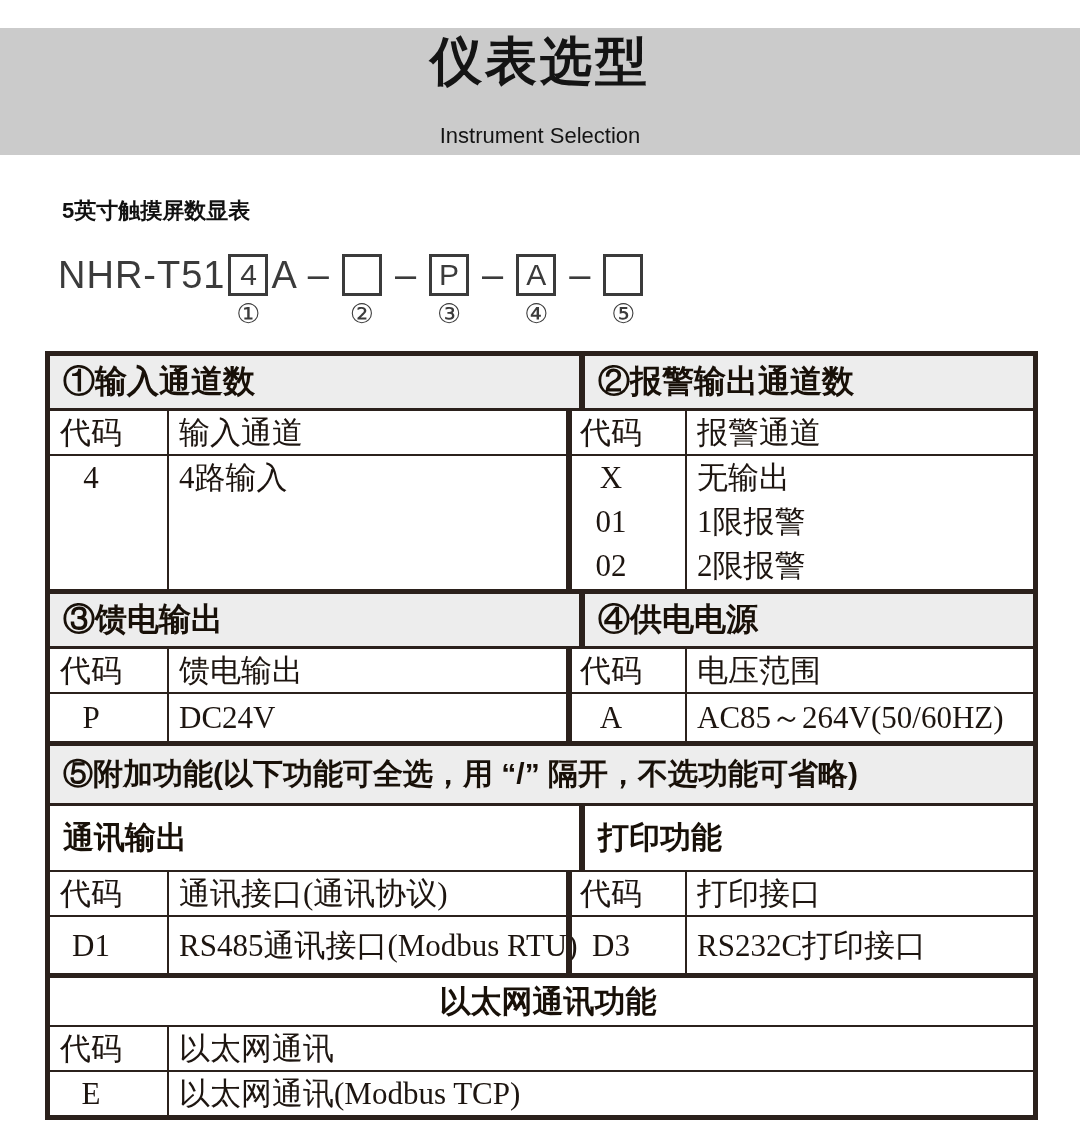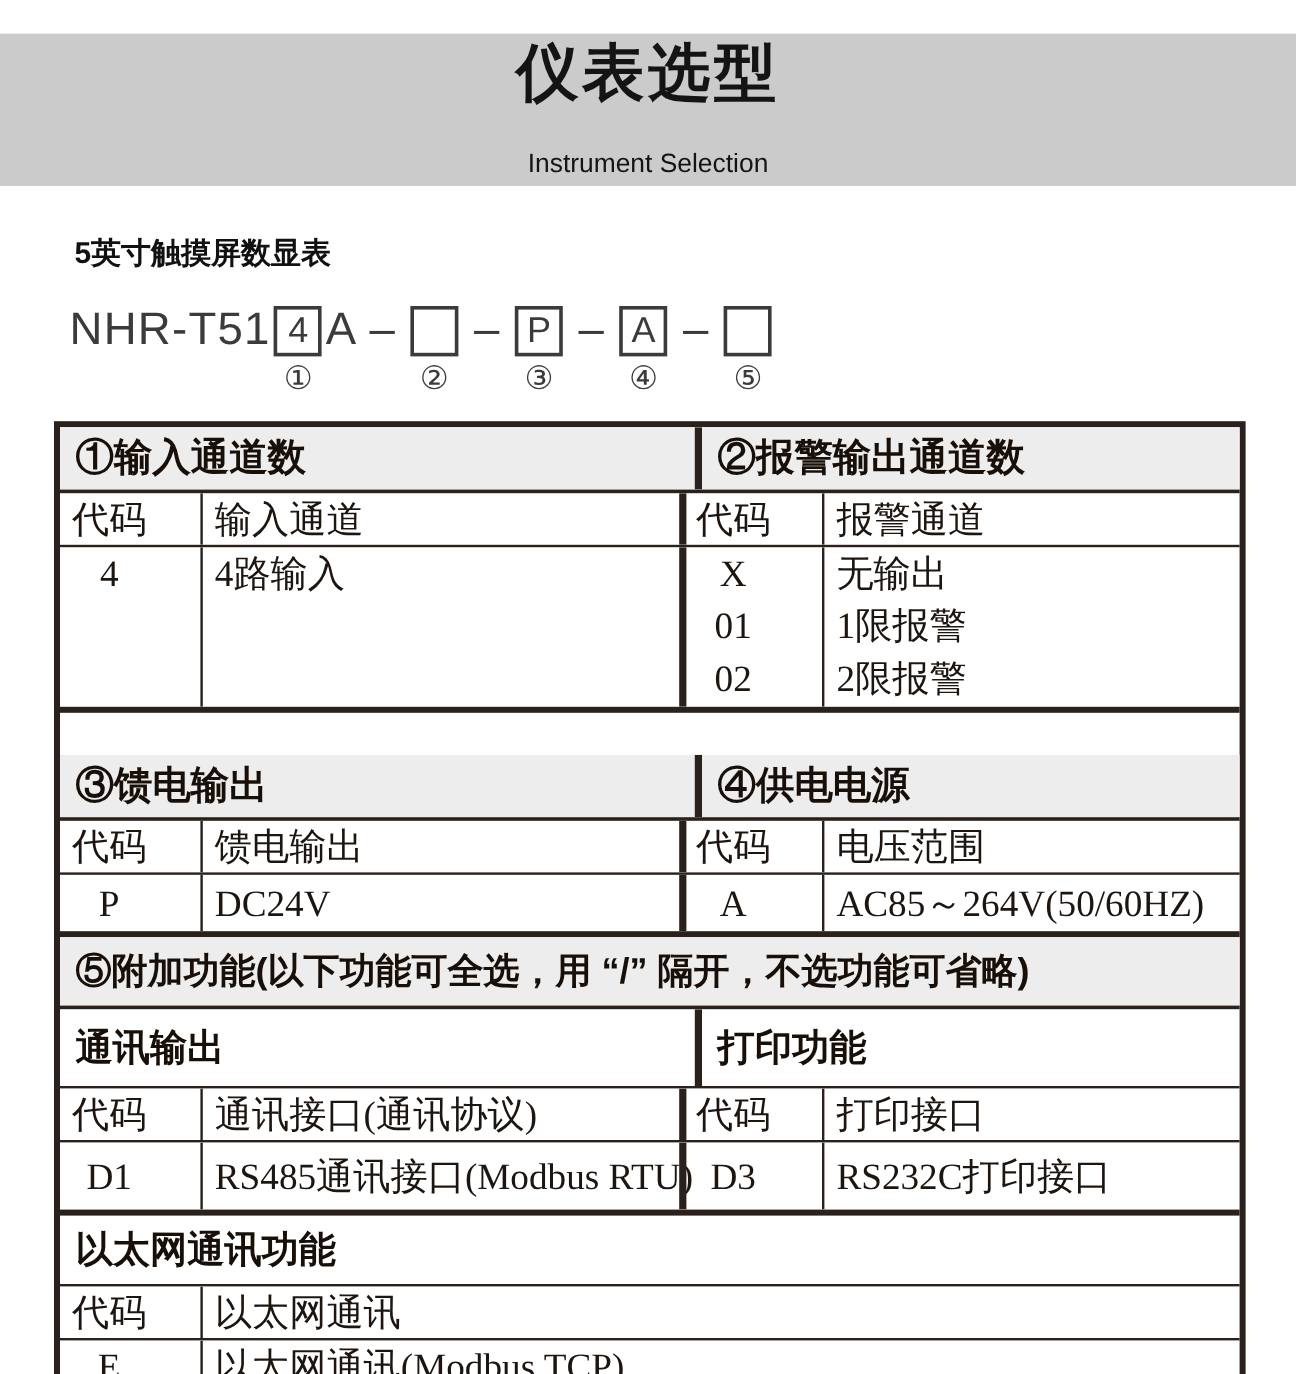--- a/index.html
+++ b/index.html
@@ -9,24 +9,24 @@
     position:relative;overflow:hidden;
   }
   
   .banner{
     margin-top:28px;height:127px;background:#cbcbcb;
     display:flex;flex-direction:column;align-items:center;justify-content:center;gap:16px;
   }
   .banner-title{font-size:52px;font-weight:bold;letter-spacing:3px;color:#141414;line-height:1.05;}
   .banner-sub{font-size:22px;color:#141414;margin-top:18px;}
   
-  .product-title{margin:37px 0 0 62px;font-size:25px;font-weight:bold;line-height:38px;color:#111;}
+  .product-title{margin:37px 0 0 62px;font-size:22px;font-weight:bold;line-height:38px;color:#111;}
   
   .model-line{
-    margin:23px 0 0 58px;height:44px;display:flex;align-items:flex-end;
+    margin:23px 0 0 58px;height:44px;display:flex;align-items:center;
     font-size:38px;color:#3b3b3b;
   }
   .mtext{letter-spacing:1px;}
   .mdash{margin:0 10px;}
   .mbox{
     width:34px;height:36px;border:3px solid #3b3b3b;margin:0 3px;
     display:flex;align-items:center;justify-content:center;
     font-size:30px;position:relative;
   }
   .marker{
@@ -51,30 +51,30 @@
     display:flex;align-items:center;color:#181008;
   }
   .codecol{flex:0 0 82px;width:82px;text-align:center;display:flex;flex-direction:column;justify-content:flex-start;}
   .codecol-r{flex:0 0 78px;width:78px;}
   .desccol{flex:1;border-left:2px solid #2b211c;padding-left:10px;display:flex;flex-direction:column;margin-left:35px;}
   .serif{font-family:"Liberation Serif","DejaVu Serif",serif;font-size:31px;}
   .line{line-height:44px;white-space:nowrap;}
   .r1{height:52px;}
   .r2{height:43px;}  .r2 .line{line-height:43px;}
   .r3{height:133px;}
-  .r4{height:52px;margin-top:35px;}
+  .r4{height:52px;}
   .r5{height:43px;}  .r5 .line{line-height:43px;}
   .r6{height:47px;}  .r6 .line{line-height:47px;}
   .r7{height:57px;}
   .r7 .sec-title{font-size:30px;}
   .r8{height:64px;}
   .r8 .sub-title{font-size:31px;font-weight:bold;padding-left:13px;display:flex;align-items:center;color:#181008;}
   .r9{height:43px;}  .r9 .line{line-height:43px;}
   .r10{height:56px;} .r10 .line{line-height:57px;}
-  .r11{height:57px;}
+  .r11{height:47px;justify-content:center;}
   .r11 .sub-title{font-size:31px;font-weight:bold;padding-left:13px;display:flex;align-items:center;color:#181008;}
   .r12{height:43px;} .r12 .line{line-height:43px;}
   .r13{height:43px;} .r13 .line{line-height:43px;}
 </style>
 </head>
 <body>
 
 <div class="banner">
   <div class="banner-title">仪表选型</div>
   <div class="banner-sub">Instrument Selection</div>

